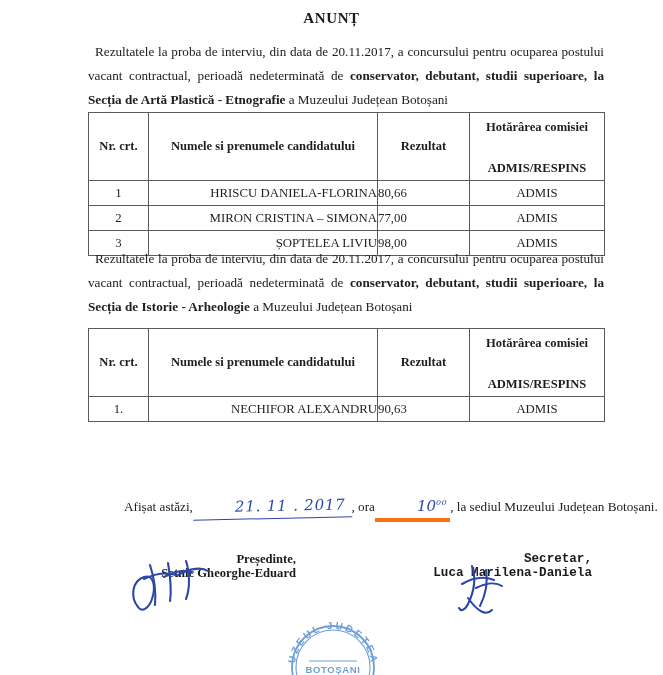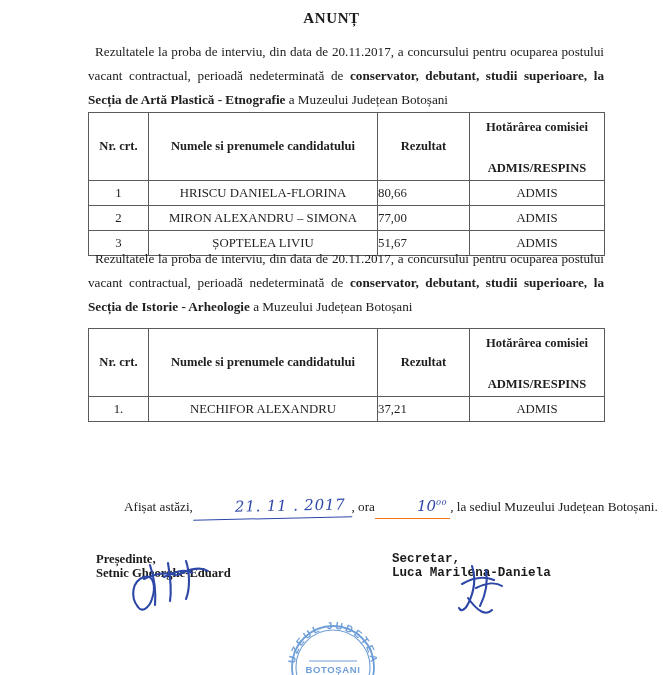--- a/index.html
+++ b/index.html
@@ -75,21 +75,21 @@
   table.results thead th.two-line {
     vertical-align: top;
     padding-top: 5px;
     text-align: center;
   }
   table.results tbody td {
     height: 24px;
     font-size: 12.8px;
   }
   td.c-nr { text-align: center; }
-  td.c-name { text-align: center; padding-left: 8px; }
+  td.c-name { text-align: right; padding-left: 8px; }
   td.c-score { text-align: left; }
   td.c-dec { text-align: center; }
 
   #table1 { top: 112px; left: 88px; width: 516px; }
   #table2 { top: 328px; left: 88px; width: 516px; }
 
   .hdr-line2 { display: block; margin-top: 22px; }
 
   
   .note {
@@ -130,35 +130,35 @@
     border-bottom: 1px solid #2c47a8;
     padding: 0 6px 1px 6px;
     display: inline-block;
     transform: rotate(-1.2deg);
   }
   .hand-time {
     font-family: "DejaVu Serif", serif;
     font-style: italic;
     color: #2c47a8;
     font-size: 15px;
-    border-bottom: 1px solid #f97316;
+    border-bottom: 4px solid #f97316;
     padding: 0 3px 1px 6px;
     display: inline-block;
     position: relative;
   }
   .hand-time sup {
     font-size: 8px;
     vertical-align: super;
     letter-spacing: 0.5px;
   }
 
   
   .sig-block {
     position: absolute;
-    text-align: left;
+    text-align: right;
     font-size: 12.6px;
     font-weight: bold;
     line-height: 14px;
     color: #1a1a1a;
   }
   #sig-left  { left: 96px;  top: 552px; width: 200px; }
   #sig-right { left: 392px; top: 552px; width: 200px; font-family: Liberation Mono, monospace; }
 
   .sig-scribble {
     position: absolute;
@@ -204,28 +204,28 @@
     </thead>
     <tbody>
       <tr>
         <td class="c-nr">1</td>
         <td class="c-name">HRISCU DANIELA-FLORINA</td>
         <td class="c-score">80,66</td>
         <td class="c-dec">ADMIS</td>
       </tr>
       <tr>
         <td class="c-nr">2</td>
-        <td class="c-name">MIRON ALEXANDRU – SIMONA</td>
+        <td class="c-name">MIRON CRISTINA – SIMONA</td>
         <td class="c-score">77,00</td>
         <td class="c-dec">ADMIS</td>
       </tr>
       <tr>
         <td class="c-nr">3</td>
         <td class="c-name">ȘOPTELEA LIVIU</td>
-        <td class="c-score">51,67</td>
+        <td class="c-score">98,00</td>
         <td class="c-dec">ADMIS</td>
       </tr>
     </tbody>
   </table>
 
   <div class="para indent" id="para2"><span>Rezultatele la proba de interviu, din data de 20.11.2017, a concursului pentru ocuparea postului vacant contractual, perioadă nedeterminată de </span><b>conservator, debutant, studii superioare, la Secția de Istorie - Arheologie</b><span> a Muzeului Județean Botoșani</span></div>
 
   <table class="results" id="table2">
     <colgroup>
       <col style="width:60px">
@@ -241,21 +241,21 @@
         <th class="two-line">
           <span>Hotărârea comisiei</span>
           <span class="hdr-line2">ADMIS/RESPINS</span>
         </th>
       </tr>
     </thead>
     <tbody>
       <tr>
         <td class="c-nr">1.</td>
         <td class="c-name">NECHIFOR ALEXANDRU</td>
-        <td class="c-score">37,21</td>
+        <td class="c-score">90,63</td>
         <td class="c-dec">ADMIS</td>
       </tr>
     </tbody>
   </table>
 
 
   <div class="afisat"><span>Afișat astăzi,</span><span class="hand">21. 11 . 2017</span><span>, ora</span><span class="hand-time"><span>10</span><sup>00</sup></span><span>, la sediul Muzeului Județean Botoșani.</span></div>
 
   <div class="sig-block" id="sig-left">
     <div>Președinte,</div>

